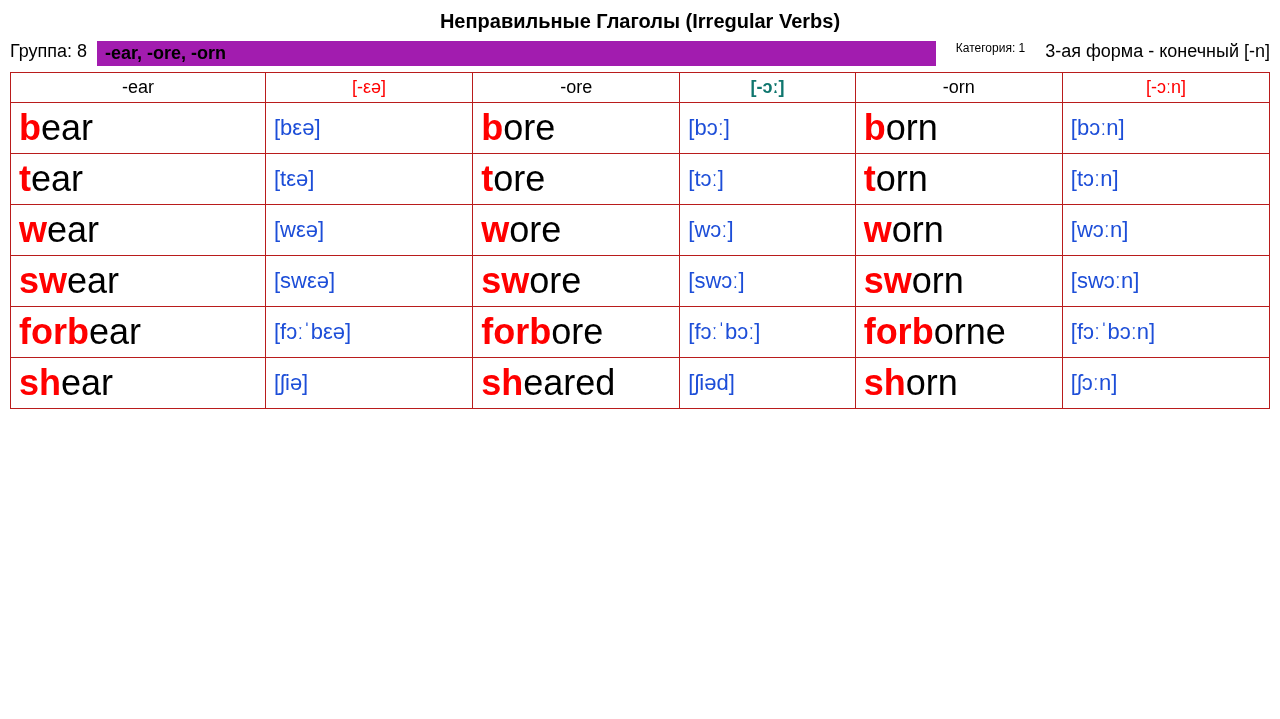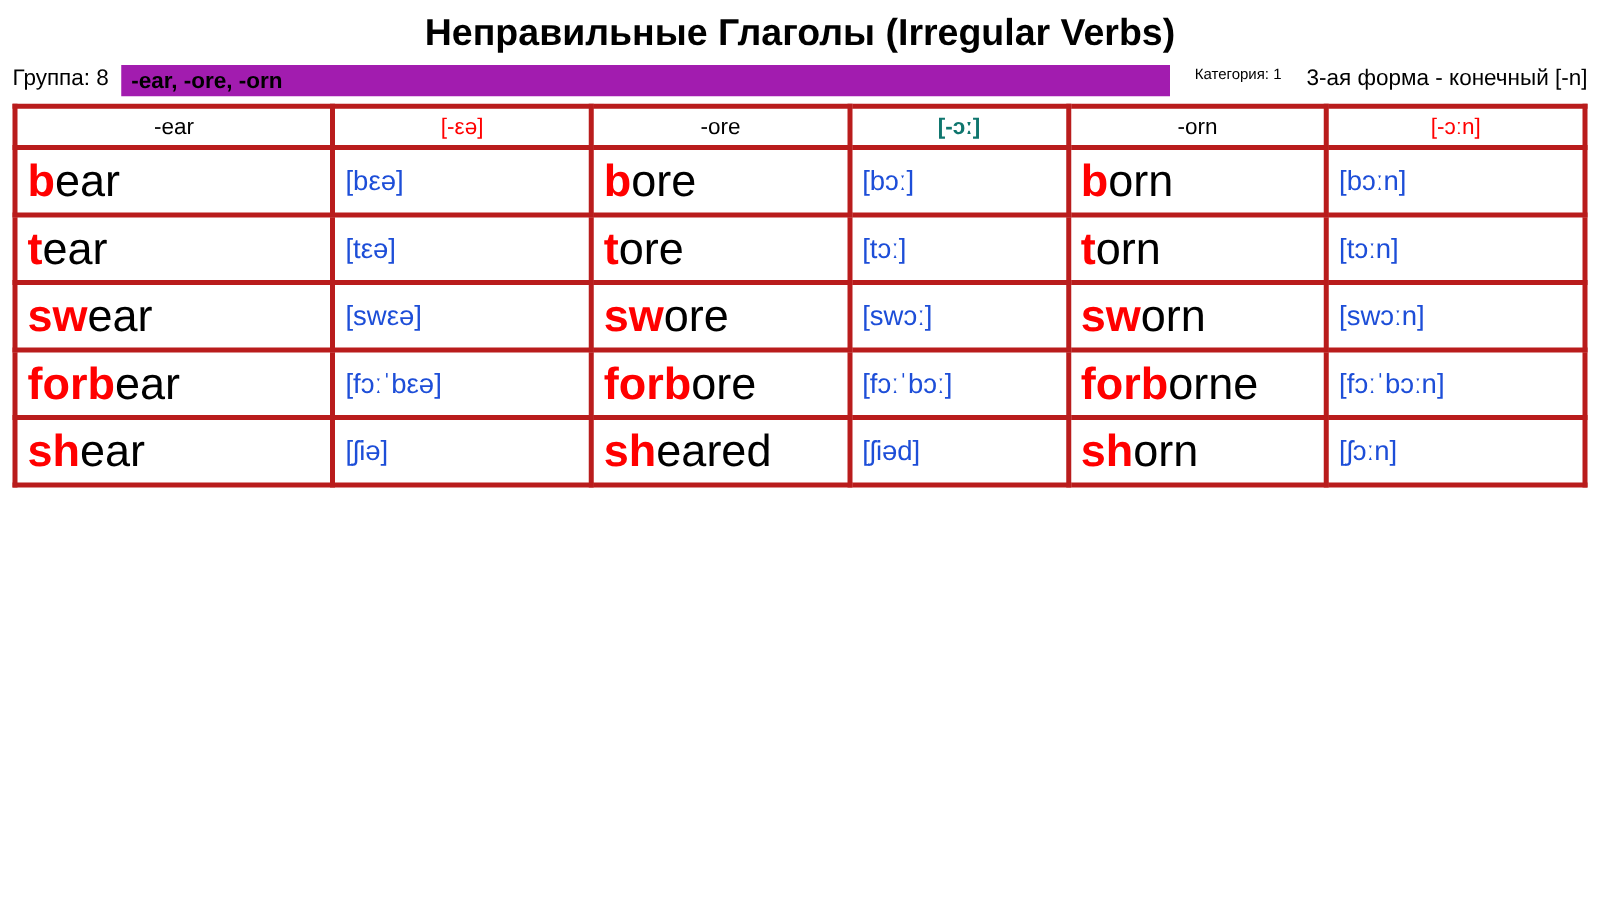--- a/index.html
+++ b/index.html
@@ -5,21 +5,21 @@
     * { margin: 0; padding: 0; box-sizing: border-box; }
     body {
       background: #fff;
       font-family: Arial, sans-serif;
       font-size: 16px;
       color: #000;
       padding: 10px;
     }
     .page-title {
       text-align: center;
-      font-size: 30px;
+      font-size: 20px;
       font-weight: bold;
       margin-bottom: 8px;
     }
     .meta-row {
       display: flex;
       align-items: flex-start;
       margin-bottom: 6px;
       font-size: 18px;
       gap: 0;
     }
@@ -42,21 +42,21 @@
     }
     .meta-form {
       font-size: 18px;
     }
     .main-table {
       width: 100%;
       border-collapse: collapse;
       table-layout: fixed;
     }
     .main-table td, .main-table th {
-      border: 4px solid #b91c1c;
+      border: 1px solid #b91c1c;
       padding: 4px 8px;
       vertical-align: middle;
     }
     .header-row td {
       text-align: center;
       font-size: 18px;
       background: #fff;
       font-weight: normal;
     }
     .word-cell {
@@ -115,20 +115,28 @@
       </tr>
       <tr>
         <td class="word-cell"><span class="word-red"><b>t</b></span><span class="word-black">ear</span></td>
         <td class="phonetic-cell">[tεə]</td>
         <td class="word-cell"><span class="word-red"><b>t</b></span><span class="word-black">ore</span></td>
         <td class="phonetic-cell">[tɔː]</td>
         <td class="word-cell"><span class="word-red"><b>t</b></span><span class="word-black">orn</span></td>
         <td class="phonetic-cell">[tɔːn]</td>
       </tr>
       <tr>
+        <td class="word-cell"><span class="word-red"><b>w</b></span><span class="word-black">ear</span></td>
+        <td class="phonetic-cell">[wεə]</td>
+        <td class="word-cell"><span class="word-red"><b>w</b></span><span class="word-black">ore</span></td>
+        <td class="phonetic-cell">[wɔː]</td>
+        <td class="word-cell"><span class="word-red"><b>w</b></span><span class="word-black">orn</span></td>
+        <td class="phonetic-cell">[wɔːn]</td>
+      </tr>
+      <tr>
         <td class="word-cell"><span class="word-red"><b>sw</b></span><span class="word-black">ear</span></td>
         <td class="phonetic-cell">[swεə]</td>
         <td class="word-cell"><span class="word-red"><b>sw</b></span><span class="word-black">ore</span></td>
         <td class="phonetic-cell">[swɔː]</td>
         <td class="word-cell"><span class="word-red"><b>sw</b></span><span class="word-black">orn</span></td>
         <td class="phonetic-cell">[swɔːn]</td>
       </tr>
       <tr>
         <td class="word-cell"><span class="word-red"><b>forb</b></span><span class="word-black">ear</span></td>
         <td class="phonetic-cell">[fɔːˈbεə]</td>

